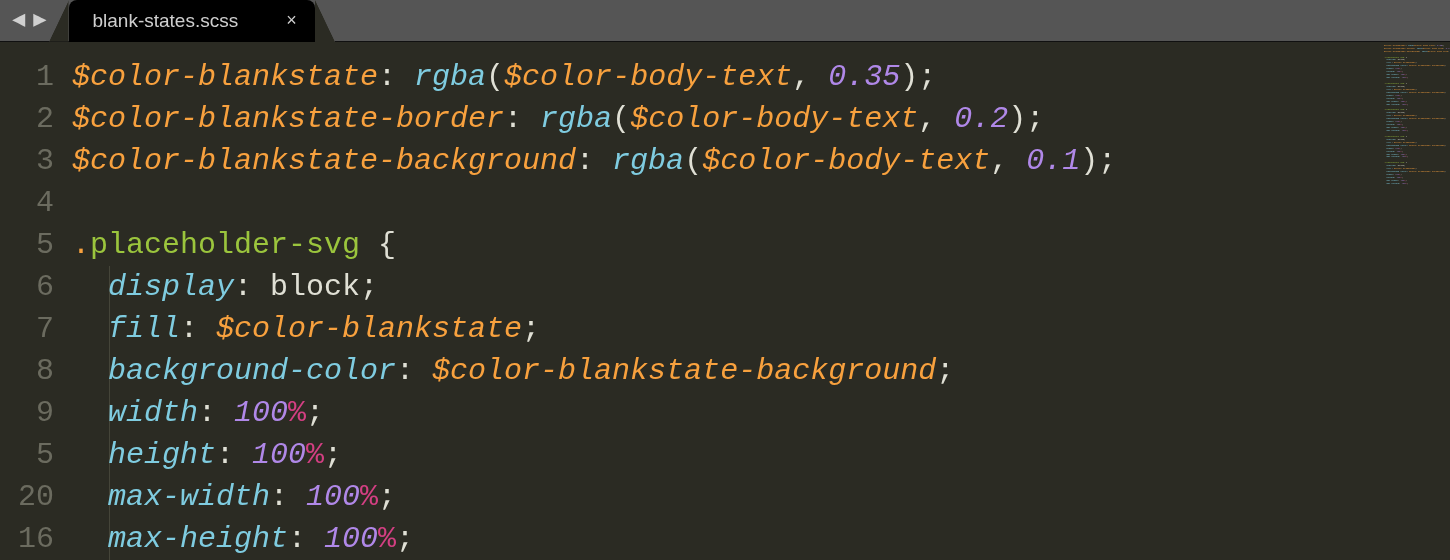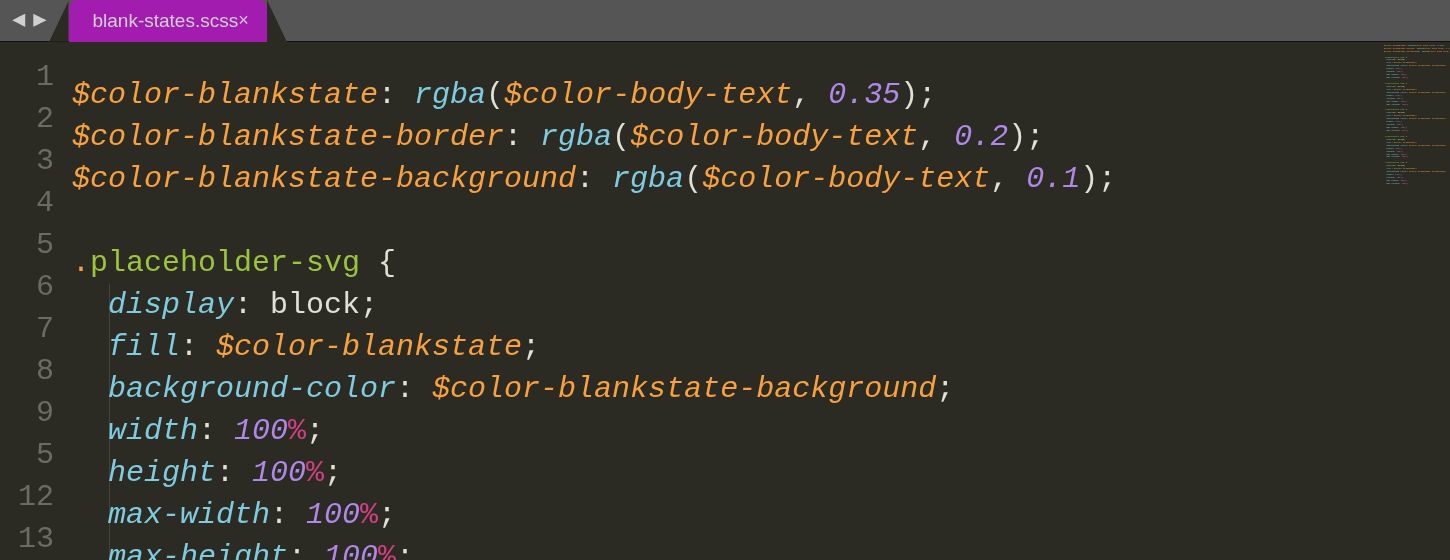--- a/index.html
+++ b/index.html
@@ -29,27 +29,28 @@
       color: #d0d0d0;
       font-size: 22px;
       align-items: center;
     }
     .nav-arrow {
       cursor: pointer;
       line-height: 1;
     }
     .tab {
       height: 42px;
-      background: #a21caf;
+      background: #000000;
       display: flex;
       align-items: center;
       padding: 0 18px 0 24px;
       color: #cfcfcf;
       font-size: 19px;
       font-family: sans-serif;
+      gap: 48px;
       margin-left: 10px;
       border-top-left-radius: 8px;
       border-top-right-radius: 8px;
       position: relative;
     }
     .tab::before, .tab::after {
       content: '';
       position: absolute;
       bottom: 0;
       width: 20px;
@@ -90,21 +91,20 @@
       height: 42px;
     }
     .code {
       flex: 1;
       padding-top: 14px;
       font-size: 30px;
       line-height: 42px;
       color: #e0e0d5;
       white-space: pre;
       font-style: italic;
-      margin-top: 18px;
     }
     .code-line {
       height: 42px;
       display: block;
     }
     .tok-var { color: #f8a13e; }
     .tok-punct { color: #e0e0d5; font-style: normal; }
     .tok-func { color: #7fcce0; }
     .tok-num { color: #b088e8; }
     .tok-sel-dot { color: #f8a13e; font-style: normal; }
@@ -159,22 +159,22 @@
       <div>1</div>
       <div>2</div>
       <div>3</div>
       <div>4</div>
       <div>5</div>
       <div>6</div>
       <div>7</div>
       <div>8</div>
       <div>9</div>
       <div>5</div>
-      <div>12</div>
-      <div>13</div>
+      <div>20</div>
+      <div>16</div>
     </div>
   <div class="code" id="code"><span class="code-line"><span class="tok-var">$color-blankstate</span><span class="tok-punct">: </span><span class="tok-func">rgba</span><span class="tok-punct">(</span><span class="tok-var">$color-body-text</span><span class="tok-punct">, </span><span class="tok-num">0.35</span><span class="tok-punct">);</span></span><span class="code-line"><span class="tok-var">$color-blankstate-border</span><span class="tok-punct">: </span><span class="tok-func">rgba</span><span class="tok-punct">(</span><span class="tok-var">$color-body-text</span><span class="tok-punct">, </span><span class="tok-num">0.2</span><span class="tok-punct">);</span></span><span class="code-line"><span class="tok-var">$color-blankstate-background</span><span class="tok-punct">: </span><span class="tok-func">rgba</span><span class="tok-punct">(</span><span class="tok-var">$color-body-text</span><span class="tok-punct">, </span><span class="tok-num">0.1</span><span class="tok-punct">);</span></span><span class="code-line"></span><span class="code-line"><span class="tok-sel-dot">.</span><span class="tok-sel">placeholder-svg</span><span class="tok-brace"> {</span></span><span class="code-line"><span>  </span><span class="indent-guide"></span><span class="tok-prop">display</span><span class="tok-punct">: </span><span class="tok-val">block</span><span class="tok-punct">;</span></span><span class="code-line"><span>  </span><span class="indent-guide"></span><span class="tok-prop">fill</span><span class="tok-punct">: </span><span class="tok-var">$color-blankstate</span><span class="tok-punct">;</span></span><span class="code-line"><span>  </span><span class="indent-guide"></span><span class="tok-prop">background-color</span><span class="tok-punct">: </span><span class="tok-var">$color-blankstate-background</span><span class="tok-punct">;</span></span><span class="code-line"><span>  </span><span class="indent-guide"></span><span class="tok-prop">width</span><span class="tok-punct">: </span><span class="tok-num">100</span><span class="tok-unit">%</span><span class="tok-punct">;</span></span><span class="code-line"><span>  </span><span class="indent-guide"></span><span class="tok-prop">height</span><span class="tok-punct">: </span><span class="tok-num">100</span><span class="tok-unit">%</span><span class="tok-punct">;</span></span><span class="code-line"><span>  </span><span class="indent-guide"></span><span class="tok-prop">max-width</span><span class="tok-punct">: </span><span class="tok-num">100</span><span class="tok-unit">%</span><span class="tok-punct">;</span></span><span class="code-line"><span>  </span><span class="indent-guide"></span><span class="tok-prop">max-height</span><span class="tok-punct">: </span><span class="tok-num">100</span><span class="tok-unit">%</span><span class="tok-punct">;</span></span></div>
   <div class="minimap">
     <div class="minimap-content" id="minimap-content">
         <div class="mm-line"><span class="tok-var">$color-blankstate</span><span class="tok-punct">: </span><span class="tok-func">rgba</span><span class="tok-punct">(</span><span class="tok-var">$color-body-text</span><span class="tok-punct">, </span><span class="tok-num">0.35</span><span class="tok-punct">);</span></div>
         <div class="mm-line"><span class="tok-var">$color-blankstate-border</span><span class="tok-punct">: </span><span class="tok-func">rgba</span><span class="tok-punct">(</span><span class="tok-var">$color-body-text</span><span class="tok-punct">, </span><span class="tok-num">0.2</span><span class="tok-punct">);</span></div>
         <div class="mm-line"><span class="tok-var">$color-blankstate-background</span><span class="tok-punct">: </span><span class="tok-func">rgba</span><span class="tok-punct">(</span><span class="tok-var">$color-body-text</span><span class="tok-punct">, </span></div>
         <div class="mm-line"></div>
         <div class="mm-line"><span class="tok-sel-dot">.</span><span class="tok-sel">placeholder-svg</span><span class="tok-brace"> {</span></div>
         <div class="mm-line"><span>  </span><span class="tok-prop">display</span><span class="tok-punct">: </span><span class="tok-val">block</span><span class="tok-punct">;</span></div>

